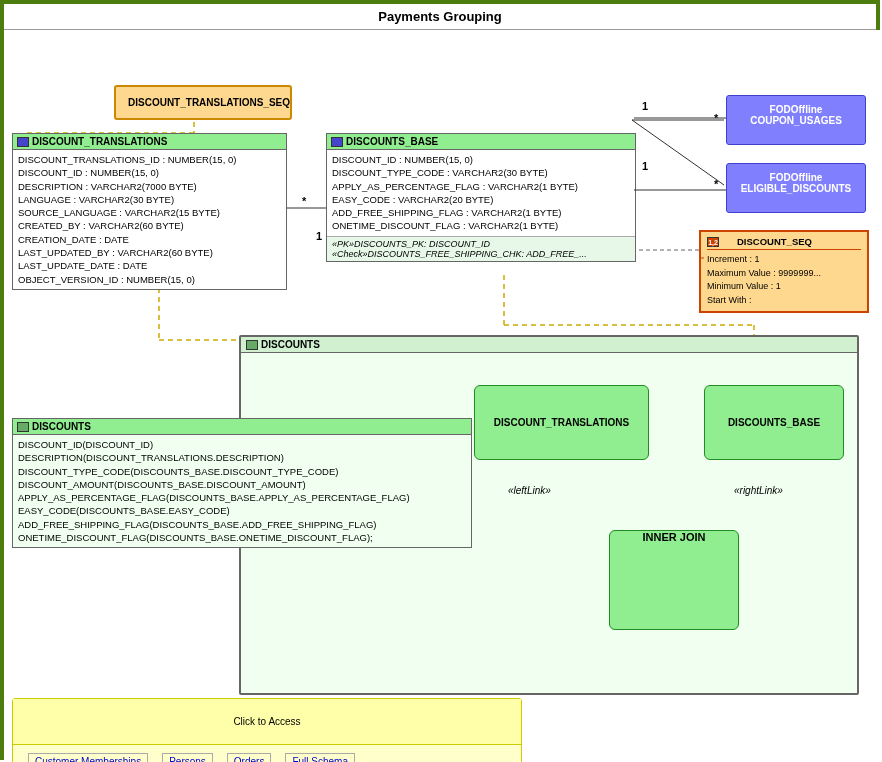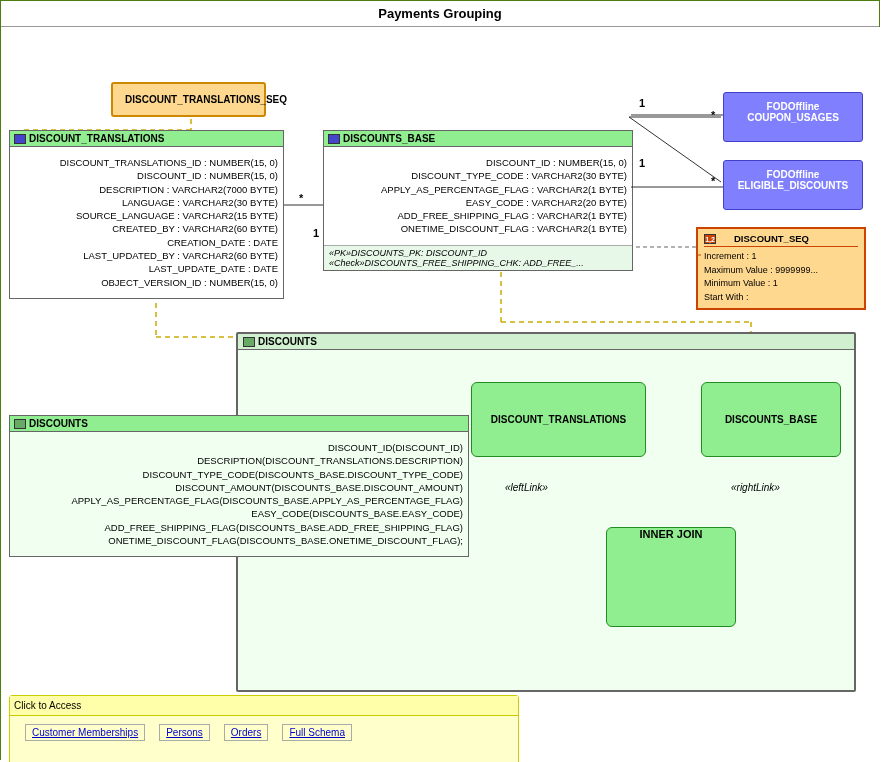--- a/index.html
+++ b/index.html
@@ -5,21 +5,21 @@
     * { box-sizing: border-box; margin: 0; padding: 0; }
     body {
       font-family: Arial, sans-serif;
       font-size: 11px;
       background: #fff;
       width: 882px;
       height: 762px;
       overflow: hidden;
     }
     .outer-border {
-      border: 1px solid #4d7c0f;
+      border: 4px solid #4d7c0f;
       width: 880px;
       height: 760px;
       position: relative;
       background: #14532d;
     }
     .title-bar {
       text-align: center;
       font-weight: bold;
       font-size: 13px;
       padding: 5px 0;
@@ -44,24 +44,23 @@
     .entity-header {
       display: flex;
       align-items: center;
       padding: 2px 4px;
       font-weight: bold;
       font-size: 10px;
       background: #90EE90;
       border-bottom: 1px solid #666;
     }
     .entity-body {
-      padding: 9px 5px;
+      padding: 3px 5px;
       font-size: 9.5px;
       line-height: 1.4;
-      text-align: right;
     }
     .entity-footer {
       padding: 2px 5px;
       font-size: 9px;
       font-style: italic;
       background: #e8f8e8;
       border-top: 1px solid #aaa;
     }
 
     
@@ -146,22 +145,23 @@
     }
 
     
     .access-panel {
       position: absolute;
       border: 1px solid #cccc00;
       background: #ffffcc;
       border-radius: 3px;
     }
     .access-panel-title {
-      font-size: 10px;
-      padding: 4px;
+      text-align: center;
+      font-size: 10px;
+      padding: 17px;
       border-bottom: 1px solid #cccc00;
       background: #ffffaa;
     }
     .access-links {
       display: flex;
       gap: 14px;
       padding: 8px 15px;
     }
     .access-link {
       color: #0000cc;
@@ -259,21 +259,21 @@
 
       <line x1="635" y1="440" x2="565" y2="440" stroke="#333" stroke-width="1"></line>
       <polygon points="565,436 555,440 565,444" fill="#333"></polygon>
       <line x1="530" y1="420" x2="530" y2="440" stroke="#333" stroke-width="1"></line>
 
       <line x1="695" y1="440" x2="755" y2="440" stroke="#333" stroke-width="1"></line>
       <polygon points="755,436 765,440 755,444" fill="#333"></polygon>
       <line x1="750" y1="420" x2="750" y2="440" stroke="#333" stroke-width="1"></line>
     </svg>
 
-    <div class="seq-box" style="left:110px; top:55px; width:155px; padding:10px 12px;">
+    <div class="seq-box" style="left:110px; top:55px; width:178px; padding:10px 12px;">
       <span>DISCOUNT_TRANSLATIONS_SEQ</span>
     </div>
 
     <div class="entity-box" style="left:8px; top:103px; width:275px;">
       <div class="entity-header">
         <span class="table-icon"></span>
         <span>DISCOUNT_TRANSLATIONS</span>
       </div>
       <div class="entity-body">
         <div>DISCOUNT_TRANSLATIONS_ID : NUMBER(15, 0)</div>

